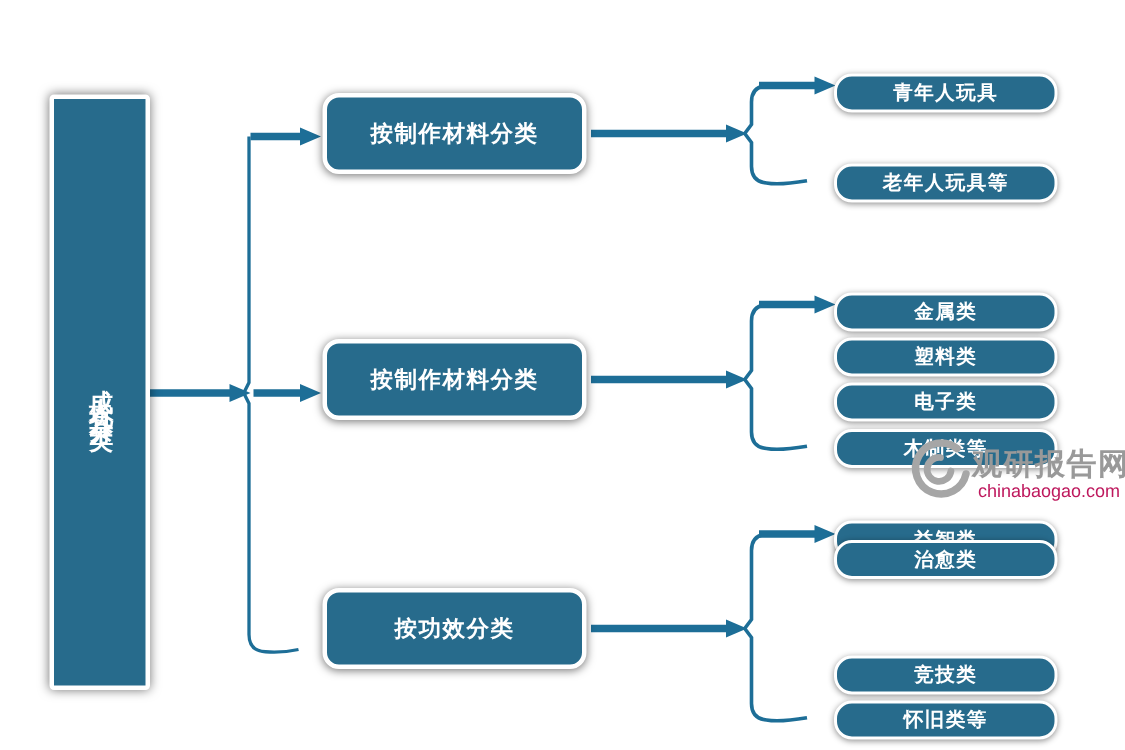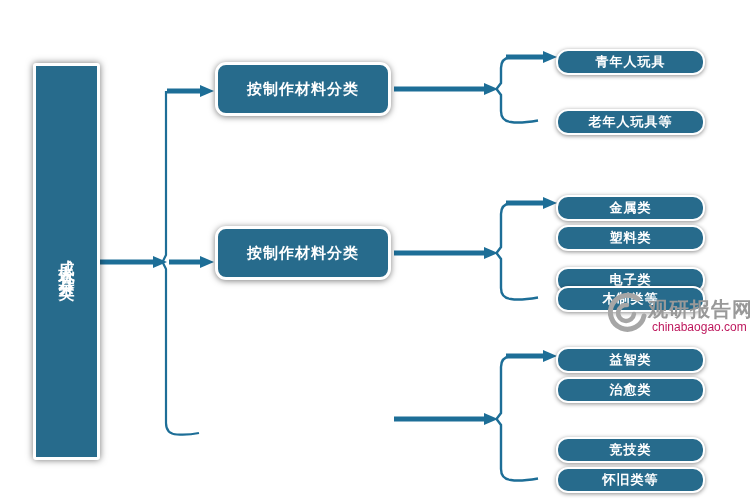--- a/index.html
+++ b/index.html
@@ -92,45 +92,48 @@
   <div class="node root-node">
     <span class="vtext">成人玩具分类</span>
   </div>
 
   <div class="node branch-node" style="top:62px">
     <span>按制作材料分类</span>
   </div>
   <div class="node branch-node" style="top:226px">
     <span>按制作材料分类</span>
   </div>
+  <div class="node branch-node" style="top:392px">
+    <span>按功效分类</span>
+  </div>
 
   <div class="node leaf-node" style="top:49px">
     <span>青年人玩具</span>
   </div>
   <div class="node leaf-node" style="top:109px">
     <span>老年人玩具等</span>
   </div>
 
   <div class="node leaf-node" style="top:195px">
     <span>金属类</span>
   </div>
   <div class="node leaf-node" style="top:225px">
     <span>塑料类</span>
   </div>
-  <div class="node leaf-node" style="top:267px">
+  <div class="node leaf-node" style="top:255px">
     <span>电子类</span>
   </div>
   <div class="node leaf-node" style="top:286px">
     <span>木制类等</span>
   </div>
 
   <div class="node leaf-node" style="top:347px">
     <span>益智类</span>
   </div>
-  <div class="node leaf-node" style="top:377px">
+  <div class="node leaf-node" style="top:360px">
     <span>治愈类</span>
   </div>
   <div class="node leaf-node" style="top:437px">
     <span>竞技类</span>
   </div>
   <div class="node leaf-node" style="top:467px">
     <span>怀旧类等</span>
   </div>
 
   <div class="watermark">

